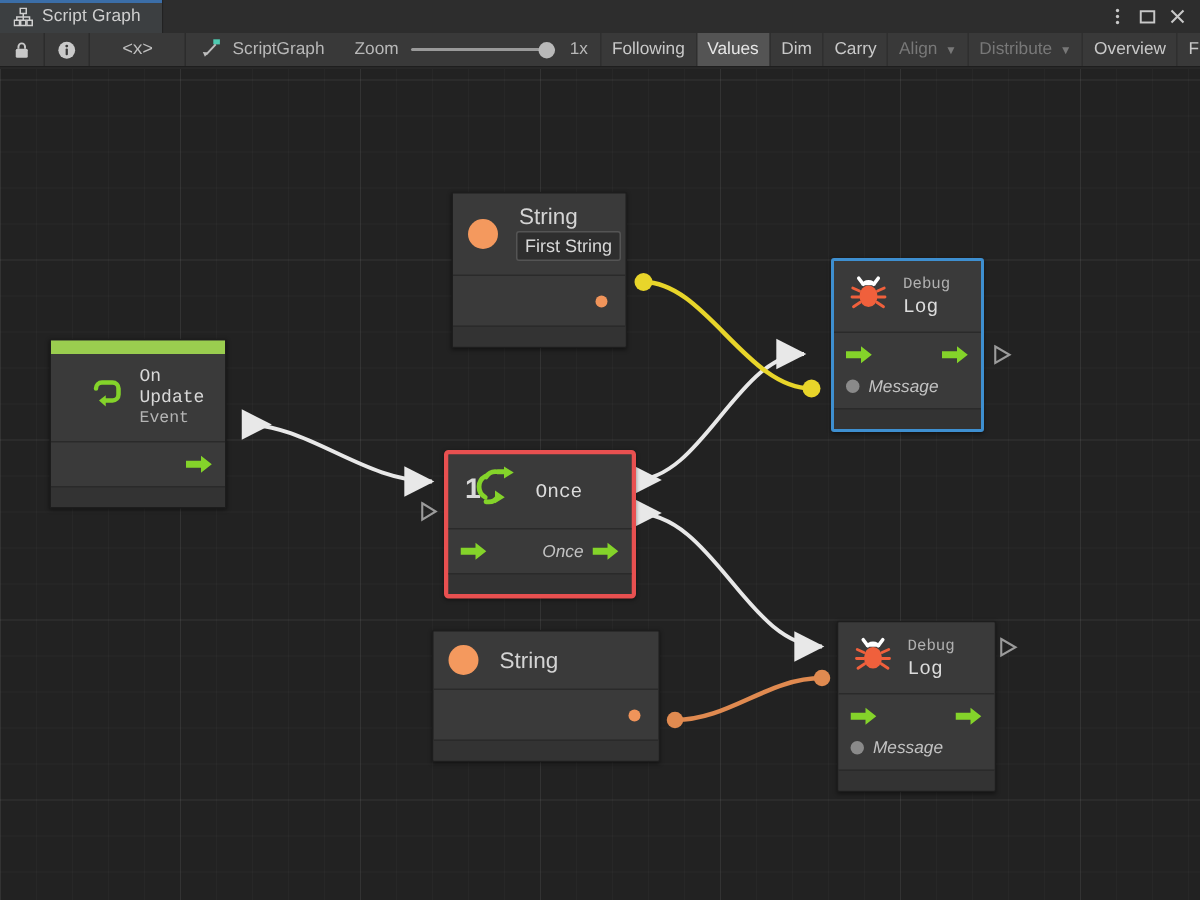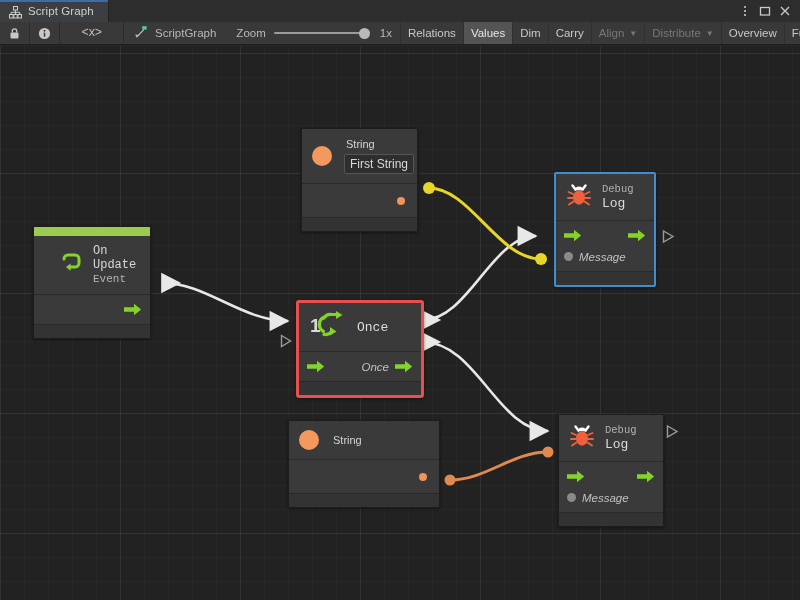--- a/index.html
+++ b/index.html
@@ -280,21 +280,21 @@
   }
   .str-circle {
     width: 20px; height: 20px;
     border-radius: 50%;
     background: #f4995e;
     flex: 0 0 auto;
   }
   .str-right { display: flex; flex-direction: column; align-items: flex-start; gap: 3px; }
   .str-label {
     color: #d4d4d4;
-    font-size: 11px;
+    font-size: 15px;
     line-height: 13px;
     padding-left: 2px;
   }
   .str-field {
     background: #2e2e2e;
     border: 1px solid #545454;
     border-radius: 2px;
     color: #d8d8d8;
     font-size: 12px;
     padding: 2px 5px;
@@ -391,21 +391,21 @@
       <span class="tb-zoom-label">Zoom</span>
       <span class="slider">
         <span class="slider-track"></span>
         <span class="slider-knob"></span>
       </span>
       <span class="tb-zoom-value">1x</span>
     </div>
 
     <div class="tb-group" id="tb-buttons">
         <div class="tb-btn">
-          <span>Relations</span>
+          <span>Following</span>
         </div>
         <div class="tb-btn active">
           <span>Values</span>
         </div>
         <div class="tb-btn">
           <span>Dim</span>
         </div>
         <div class="tb-btn">
           <span>Carry</span>
         </div>

